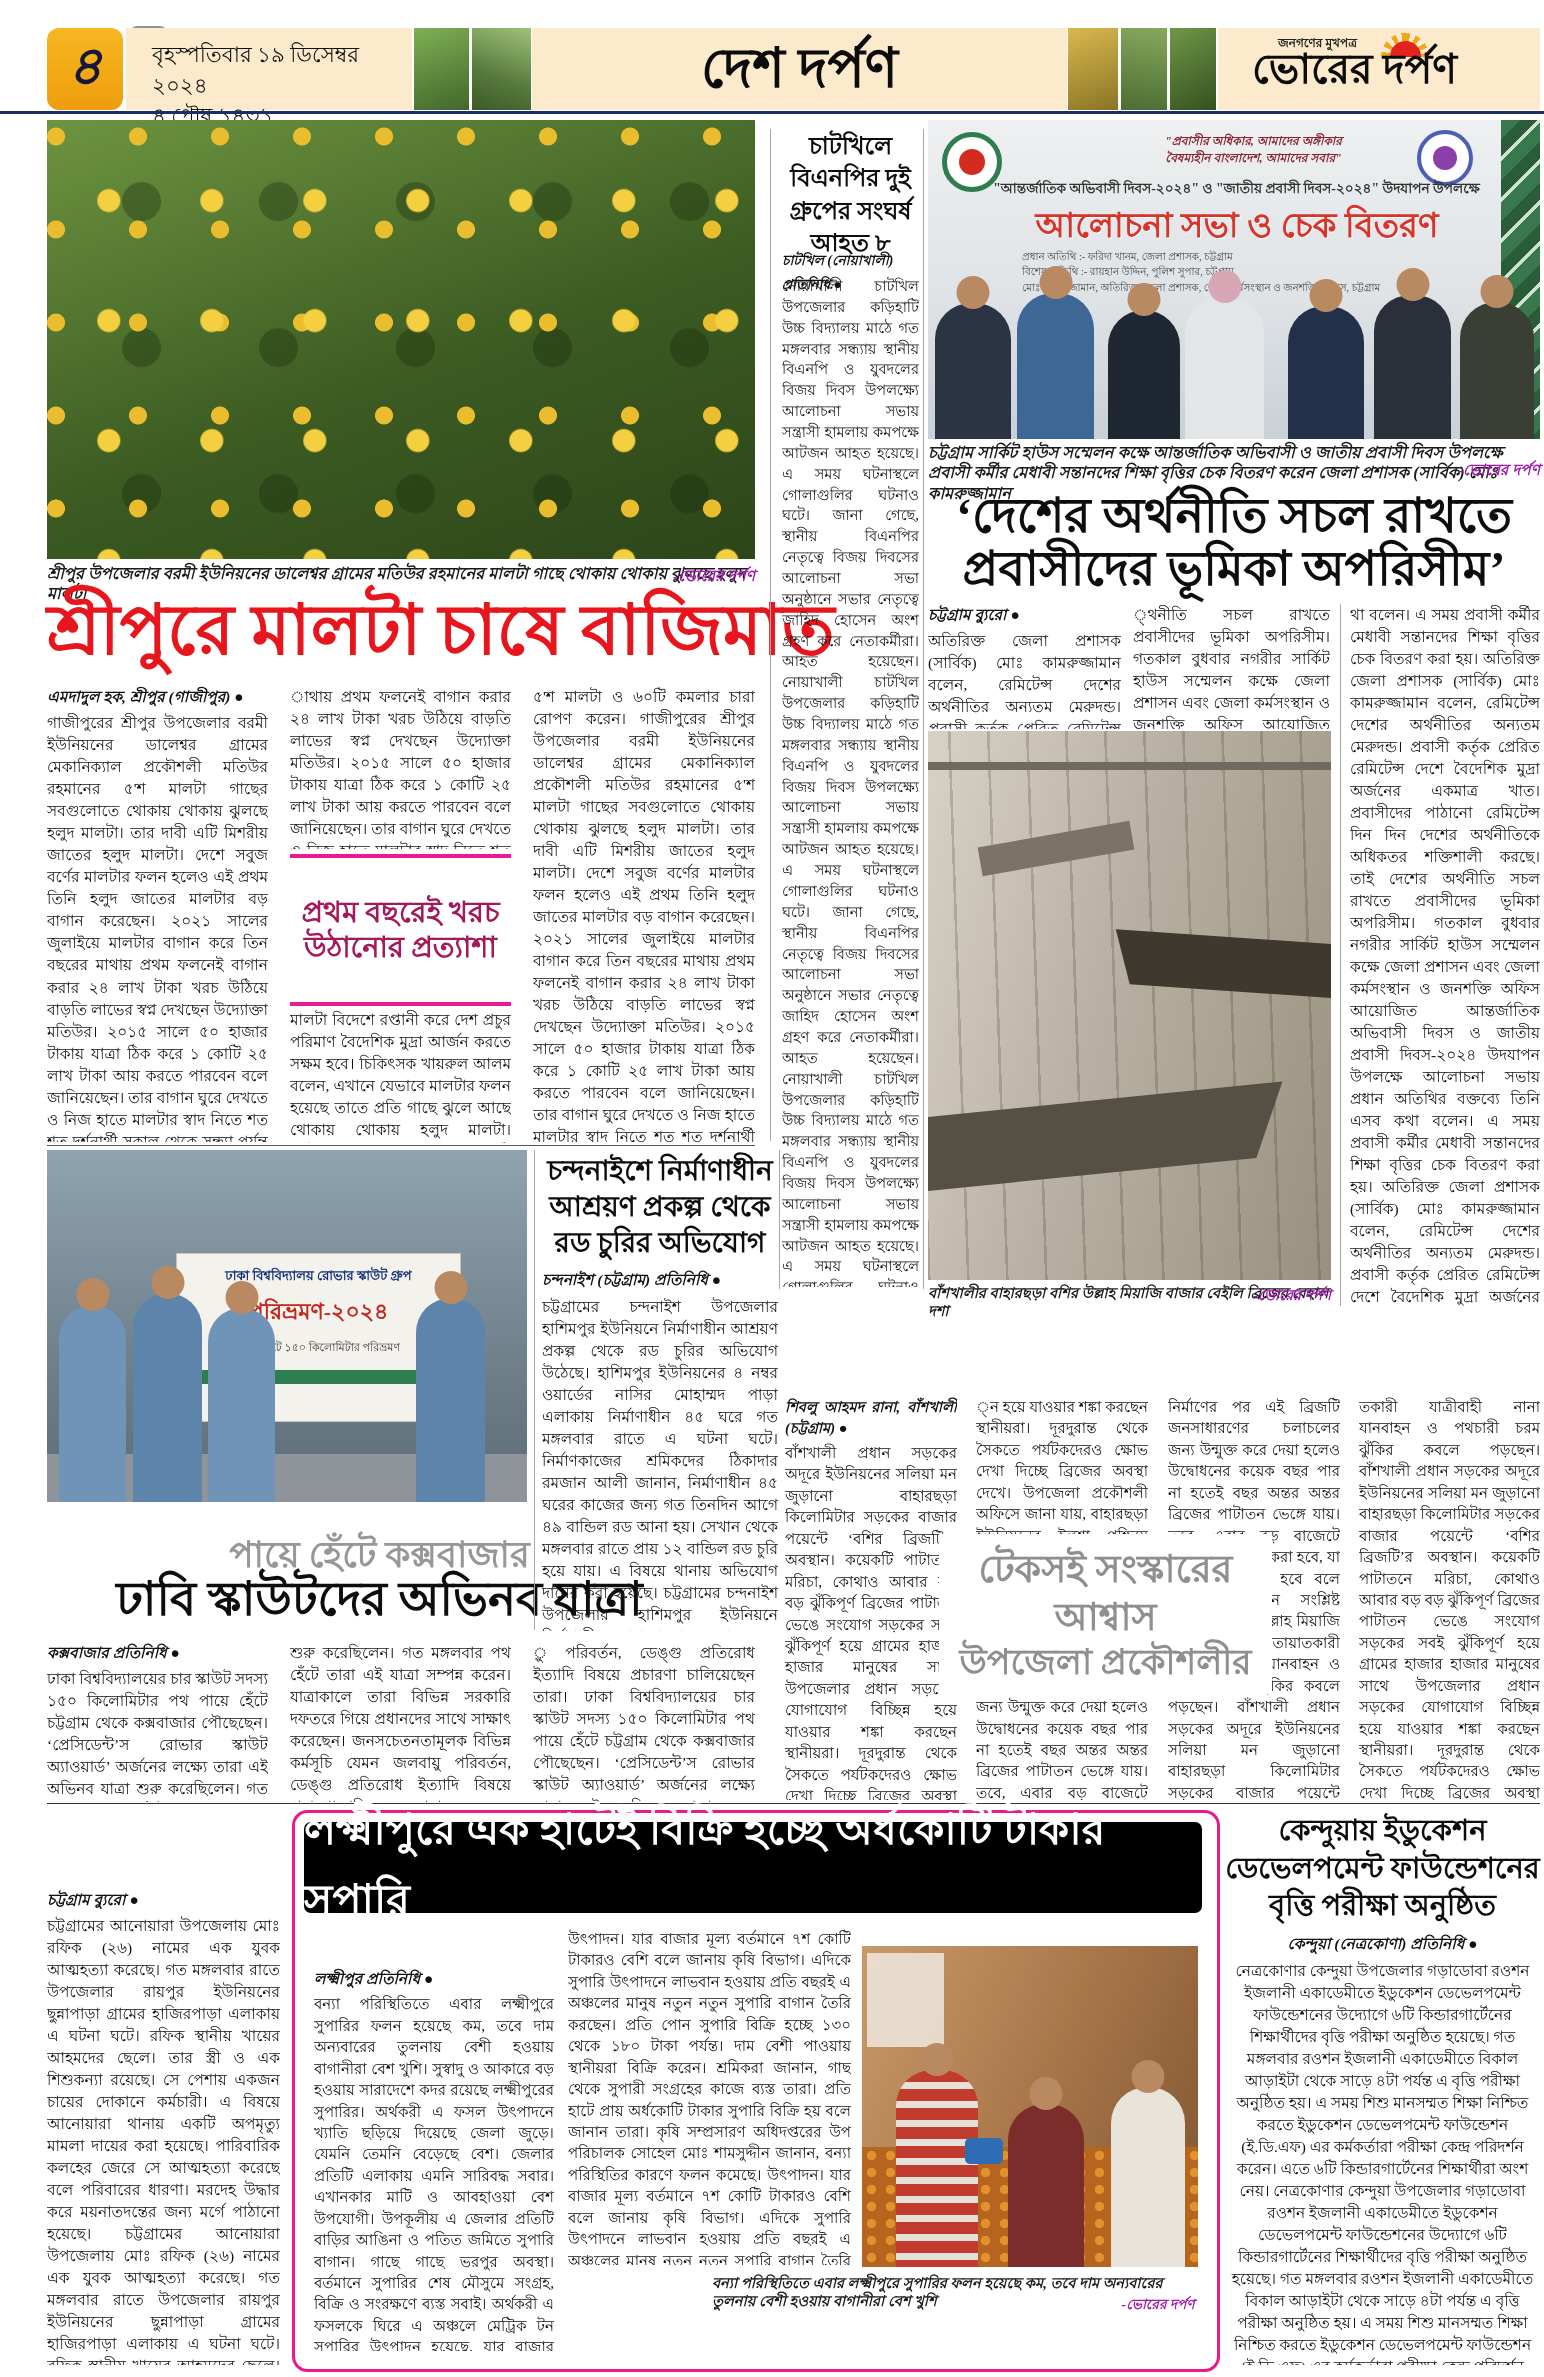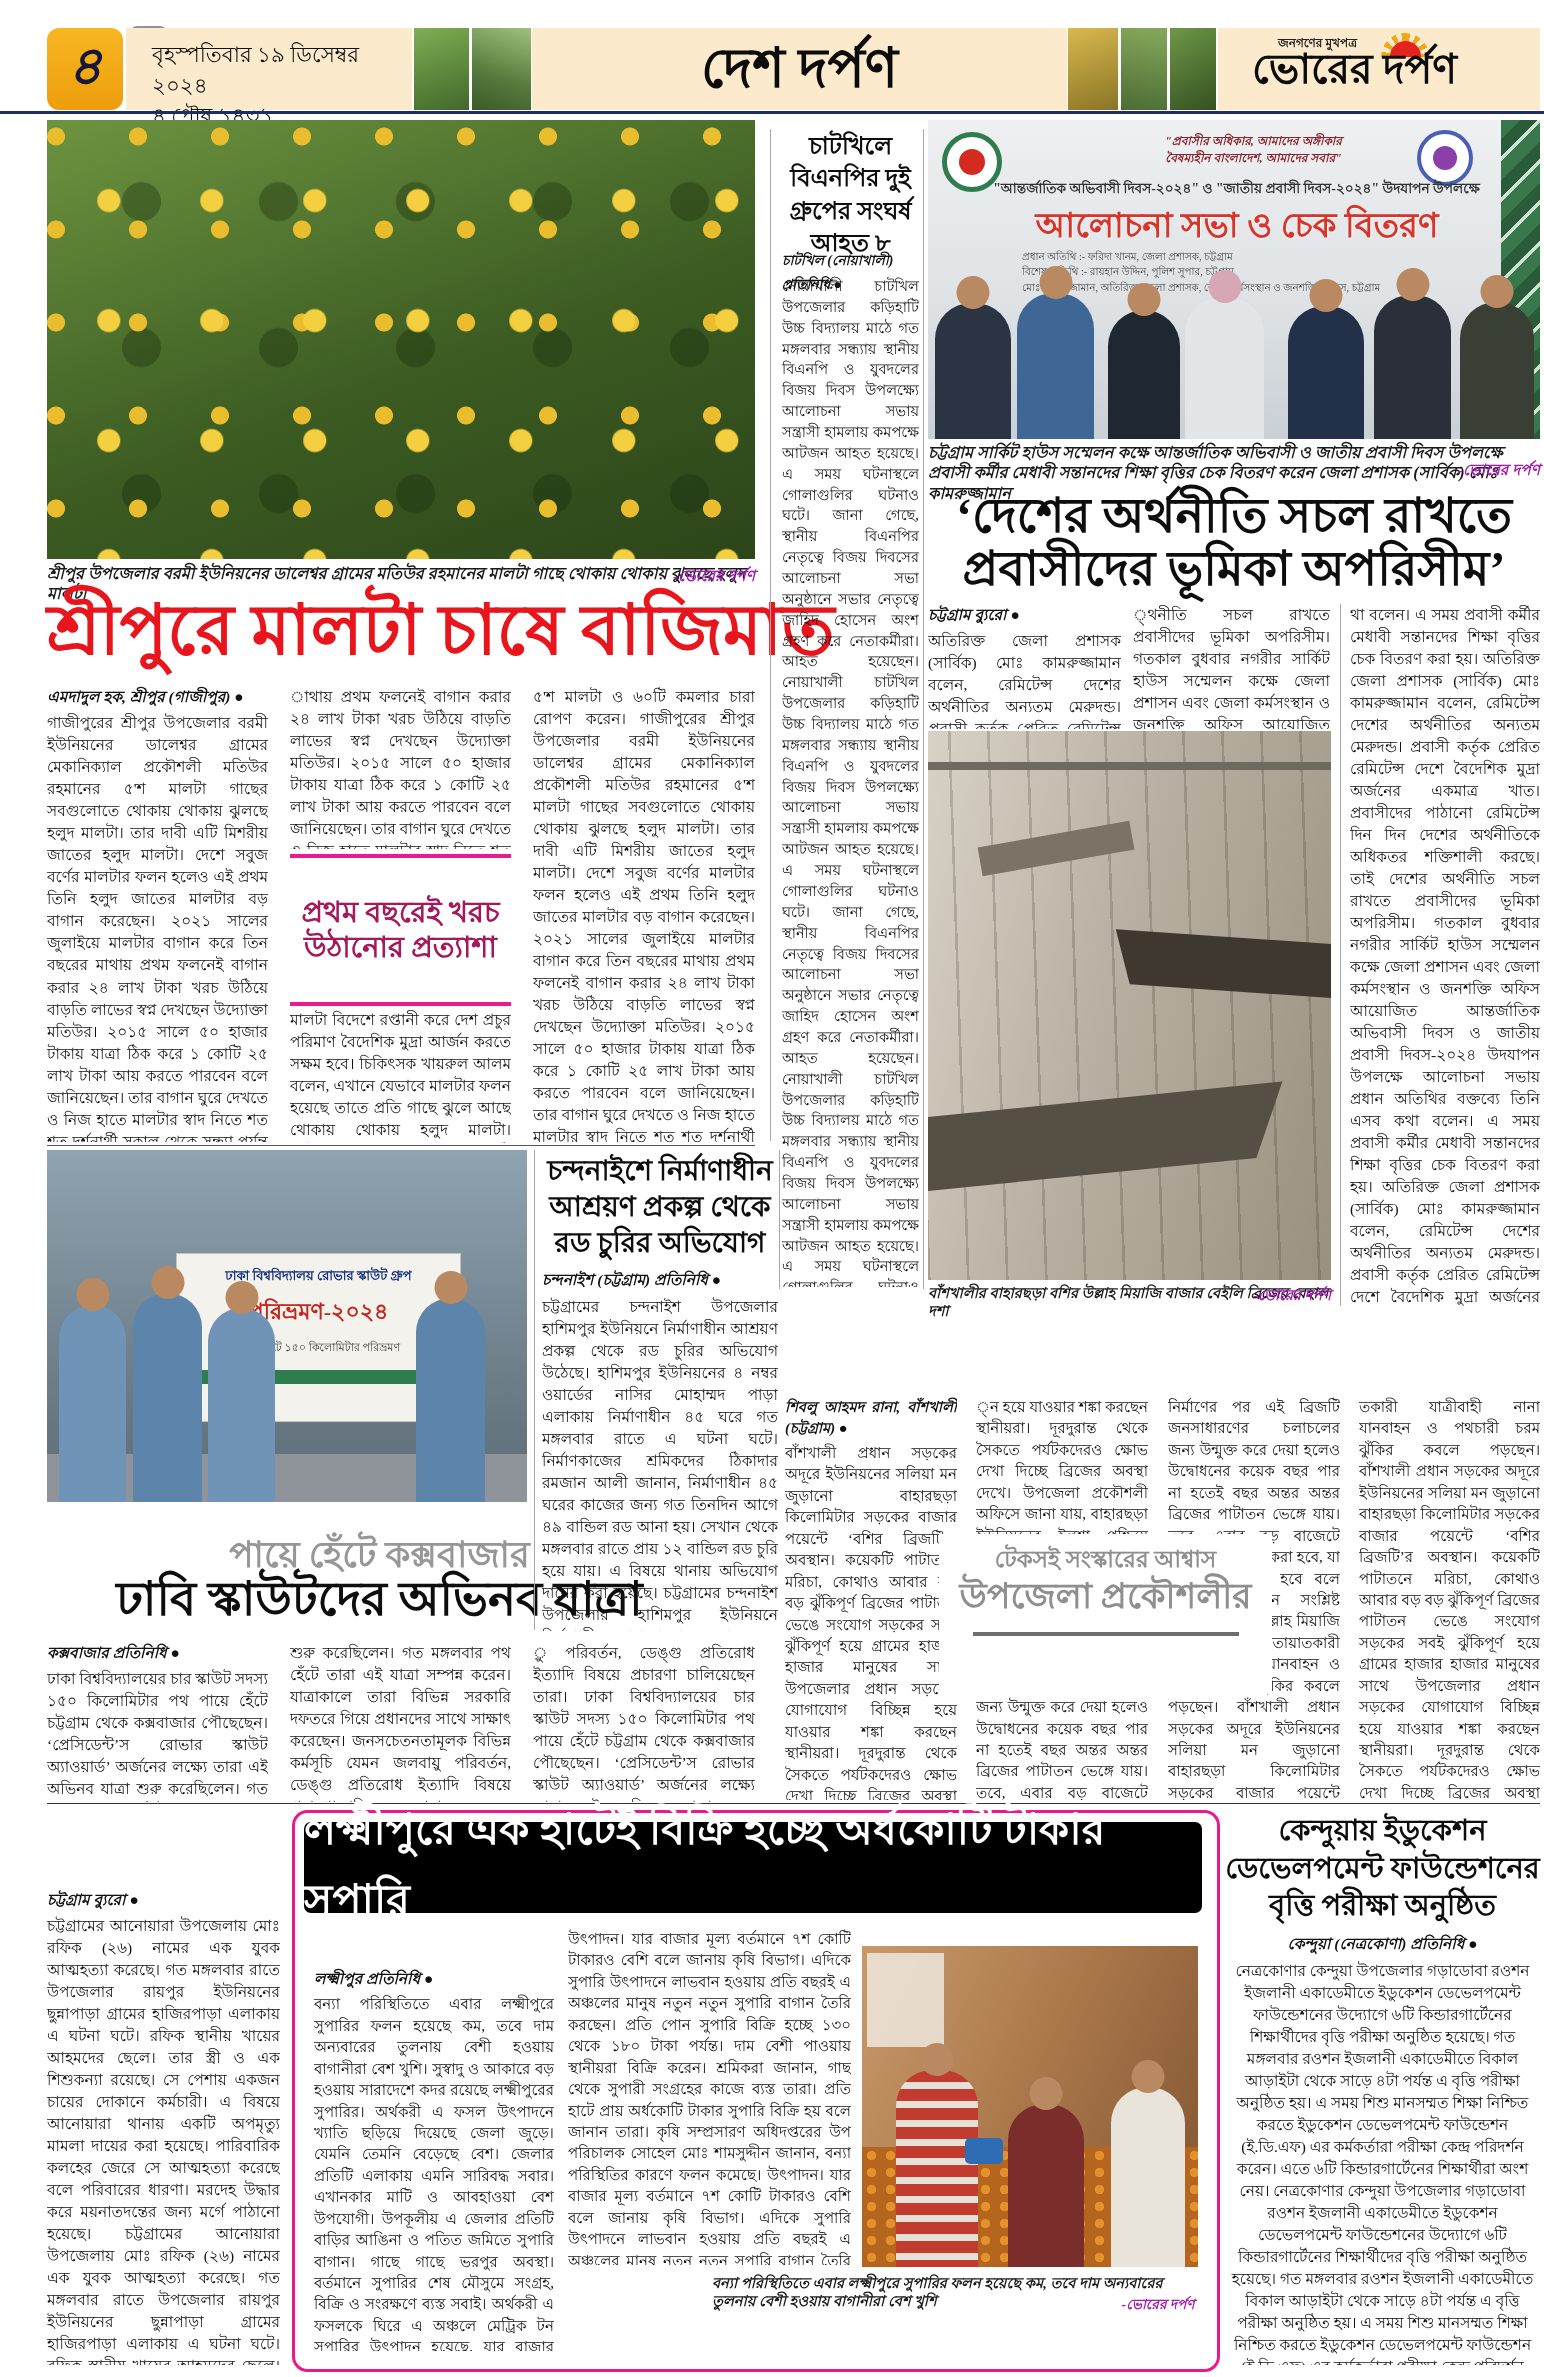--- a/index.html
+++ b/index.html
@@ -169,21 +169,21 @@
   </div>
 
   <div class="col" style="left:785px;top:1397px;width:172px;height:403px;font-size:15px;">
     <div class="byline" style="font-size:14.6px;">শিবলু আহমদ রানা, বাঁশখালী (চট্টগ্রাম) ●</div>
     <span>বাঁশখালী প্রধান সড়কের অদূরে ইউনিয়নের সলিয়া মন জুড়ানো বাহারছড়া কিলোমিটার সড়কের বাজার পয়েন্টে ‘বশির ব্রিজটি’র অবস্থান। কয়েকটি পাটাতনে মরিচা, কোথাও আবার বড় বড় ঝুঁকিপূর্ণ ব্রিজের পাটাতন ভেঙে সংযোগ সড়কের সবই ঝুঁকিপূর্ণ হয়ে গ্রামের হাজার হাজার মানুষের সাথে উপজেলার প্রধান সড়কের যোগাযোগ বিচ্ছিন্ন হয়ে যাওয়ার শঙ্কা করছেন স্থানীয়রা। দূরদুরান্ত থেকে সৈকতে পর্যটকদেরও ক্ষোভ দেখা দিচ্ছে ব্রিজের অবস্থা দেখে। উপজেলা প্রকৌশলী অফিসে জানা যায়, বাহারছড়া ইউনিয়নের ইলশা পশ্চিমে বাহারছড়া গ্রামের মাঝামাঝি বশির মিয়াজী বাজারের একটু পশ্চিমে জলকদর খালের ৯০ ফুট উপরে ২০১৬ সালে এ বেইলি ব্রিজ নির্মিত হয়। নির্মাণের পর এই ব্রিজটি জনসাধারণের চলাচলের জন্য উন্মুক্ত করে দেয়া হলেও উদ্বোধনের কয়েক বছর পার না হতেই বছর অন্তর অন্তর ব্রিজের পাটাতন ভেঙ্গে যায়। তবে, এবার বড় বাজেটে ব্রিজটিটি সংস্কার করা হবে, যা দীর্ঘমেয়াদী স্থায়ী হবে বলে আশ্বাস দিয়েছেন সংশ্লিষ্ট কর্তৃপক্ষ। বশির উল্লাহ মিয়াজি বাজারের যাতায়াতকারী যাত্রীবাহী নানা যানবাহন ও পথচারী চরম ঝুঁকির কবলে পড়ছেন। বাঁশখালী প্রধান সড়কের অদূরে ইউনিয়নের সলিয়া মন জুড়ানো বাহারছড়া কিলোমিটার সড়কের বাজার পয়েন্টে ‘বশির ব্রিজটি’র অবস্থান। কয়েকটি পাটাতনে মরিচা, কোথাও আবার বড় বড় ঝুঁকিপূর্ণ ব্রিজের পাটাতন ভেঙে সংযোগ সড়কের সবই ঝুঁকিপূর্ণ হয়ে গ্রামের হাজার হাজার মানুষের সাথে উপজেলার প্রধান সড়কের যোগাযোগ বিচ্ছিন্ন হয়ে যাওয়ার শঙ্কা করছেন স্থানীয়রা। দূরদুরান্ত থেকে সৈকতে পর্যটকদেরও ক্ষোভ দেখা দিচ্ছে ব্রিজের অবস্থা দেখে। উপজেলা প্রকৌশলী অফিসে জানা যায়, বাহারছড়া ইউনিয়নের ইলশা পশ্চিমে বাহারছড়া গ্রামের মাঝামাঝি বশির মিয়াজী বাজারের একটু পশ্চিমে জলকদর খালের ৯০ ফুট উপরে ২০১৬ সালে এ বেইলি ব্রিজ নির্মিত হয়। নির্মাণের পর এই ব্রিজটি জনসাধারণের চলাচলের জন্য উন্মুক্ত করে দেয়া হলেও উদ্বোধনের কয়েক বছর পার না হতেই বছর অন্তর অন্তর ব্রিজের পাটাতন ভেঙ্গে যায়। তবে, এবার বড় বাজেটে ব্রিজটিটি সংস্কার করা হবে, যা দীর্ঘমেয়াদী স্থায়ী হবে বলে আশ্বাস দিয়েছেন সংশ্লিষ্ট কর্তৃপক্ষ। বশির উল্লাহ মিয়াজি বাজারের যাতায়াতকারী যাত্রীবাহী নানা যানবাহন ও পথচারী চরম ঝুঁকির কবলে পড়ছেন।</span>
   </div>
   <div class="col" style="left:976px;top:1397px;width:172px;height:403px;font-size:15px;">্ন হয়ে যাওয়ার শঙ্কা করছেন স্থানীয়রা। দূরদুরান্ত থেকে সৈকতে পর্যটকদেরও ক্ষোভ দেখা দিচ্ছে ব্রিজের অবস্থা দেখে। উপজেলা প্রকৌশলী অফিসে জানা যায়, বাহারছড়া ইউনিয়নের ইলশা পশ্চিমে বাহারছড়া গ্রামের মাঝামাঝি বশির মিয়াজী বাজারের একটু পশ্চিমে জলকদর খালের ৯০ ফুট উপরে ২০১৬ সালে এ বেইলি ব্রিজ নির্মিত হয়। নির্মাণের পর এই ব্রিজটি জনসাধারণের চলাচলের জন্য উন্মুক্ত করে দেয়া হলেও উদ্বোধনের কয়েক বছর পার না হতেই বছর অন্তর অন্তর ব্রিজের পাটাতন ভেঙ্গে যায়। তবে, এবার বড় বাজেটে ব্রিজটিটি সংস্কার করা হবে, যা দীর্ঘমেয়াদী স্থায়ী হবে বলে আশ্বাস দিয়েছেন সংশ্লিষ্ট কর্তৃপক্ষ। বশির উল্লাহ মিয়াজি বাজারের যাতায়াতকারী যাত্রীবাহী নানা যানবাহন ও পথচারী চরম ঝুঁকির কবলে পড়ছেন। বাঁশখালী প্রধান সড়কের অদূরে ইউনিয়নের সলিয়া মন জুড়ানো বাহারছড়া কিলোমিটার সড়কের বাজার পয়েন্টে ‘বশির ব্রিজটি’র অবস্থান। কয়েকটি পাটাতনে মরিচা, কোথাও আবার বড় বড় ঝুঁকিপূর্ণ ব্রিজের পাটাতন ভেঙে সংযোগ সড়কের সবই ঝুঁকিপূর্ণ হয়ে গ্রামের হাজার হাজার মানুষের সাথে উপজেলার প্রধান সড়কের যোগাযোগ বিচ্ছিন্ন হয়ে যাওয়ার শঙ্কা করছেন স্থানীয়রা। দূরদুরান্ত থেকে সৈকতে পর্যটকদেরও ক্ষোভ দেখা দিচ্ছে ব্রিজের অবস্থা দেখে। উপজেলা প্রকৌশলী অফিসে জানা যায়, বাহারছড়া ইউনিয়নের ইলশা পশ্চিমে বাহারছড়া গ্রামের মাঝামাঝি বশির মিয়াজী বাজারের একটু পশ্চিমে জলকদর খালের ৯০ ফুট উপরে ২০১৬ সালে এ বেইলি ব্রিজ নির্মিত হয়। নির্মাণের পর এই ব্রিজটি জনসাধারণের চলাচলের জন্য উন্মুক্ত করে দেয়া হলেও উদ্বোধনের কয়েক বছর পার না হতেই বছর অন্তর অন্তর ব্রিজের পাটাতন ভেঙ্গে যায়। তবে, এবার বড় বাজেটে ব্রিজটিটি সংস্কার করা হবে, যা দীর্ঘমেয়াদী স্থায়ী হবে বলে আশ্বাস দিয়েছেন সংশ্লিষ্ট কর্তৃপক্ষ। বশির উল্লাহ মিয়াজি বাজারের যাতায়াতকারী যাত্রীবাহী নানা যানবাহন ও পথচারী চরম ঝুঁকির কবলে পড়ছেন।</div>
   <div class="col" style="left:1168px;top:1397px;width:172px;height:403px;font-size:15px;">নির্মাণের পর এই ব্রিজটি জনসাধারণের চলাচলের জন্য উন্মুক্ত করে দেয়া হলেও উদ্বোধনের কয়েক বছর পার না হতেই বছর অন্তর অন্তর ব্রিজের পাটাতন ভেঙ্গে যায়। তবে, এবার বড় বাজেটে ব্রিজটিটি সংস্কার করা হবে, যা দীর্ঘমেয়াদী স্থায়ী হবে বলে আশ্বাস দিয়েছেন সংশ্লিষ্ট কর্তৃপক্ষ। বশির উল্লাহ মিয়াজি বাজারের যাতায়াতকারী যাত্রীবাহী নানা যানবাহন ও পথচারী চরম ঝুঁকির কবলে পড়ছেন। বাঁশখালী প্রধান সড়কের অদূরে ইউনিয়নের সলিয়া মন জুড়ানো বাহারছড়া কিলোমিটার সড়কের বাজার পয়েন্টে ‘বশির ব্রিজটি’র অবস্থান। কয়েকটি পাটাতনে মরিচা, কোথাও আবার বড় বড় ঝুঁকিপূর্ণ ব্রিজের পাটাতন ভেঙে সংযোগ সড়কের সবই ঝুঁকিপূর্ণ হয়ে গ্রামের হাজার হাজার মানুষের সাথে উপজেলার প্রধান সড়কের যোগাযোগ বিচ্ছিন্ন হয়ে যাওয়ার শঙ্কা করছেন স্থানীয়রা। দূরদুরান্ত থেকে সৈকতে পর্যটকদেরও ক্ষোভ দেখা দিচ্ছে ব্রিজের অবস্থা দেখে। উপজেলা প্রকৌশলী অফিসে জানা যায়, বাহারছড়া ইউনিয়নের ইলশা পশ্চিমে বাহারছড়া গ্রামের মাঝামাঝি বশির মিয়াজী বাজারের একটু পশ্চিমে জলকদর খালের ৯০ ফুট উপরে ২০১৬ সালে এ বেইলি ব্রিজ নির্মিত হয়। নির্মাণের পর এই ব্রিজটি জনসাধারণের চলাচলের জন্য উন্মুক্ত করে দেয়া হলেও উদ্বোধনের কয়েক বছর পার না হতেই বছর অন্তর অন্তর ব্রিজের পাটাতন ভেঙ্গে যায়। তবে, এবার বড় বাজেটে ব্রিজটিটি সংস্কার করা হবে, যা দীর্ঘমেয়াদী স্থায়ী হবে বলে আশ্বাস দিয়েছেন সংশ্লিষ্ট কর্তৃপক্ষ। বশির উল্লাহ মিয়াজি বাজারের যাতায়াতকারী যাত্রীবাহী নানা যানবাহন ও পথচারী চরম ঝুঁকির কবলে পড়ছেন।</div>
   <div class="col" style="left:1359px;top:1397px;width:181px;height:403px;font-size:15px;">তকারী যাত্রীবাহী নানা যানবাহন ও পথচারী চরম ঝুঁকির কবলে পড়ছেন। বাঁশখালী প্রধান সড়কের অদূরে ইউনিয়নের সলিয়া মন জুড়ানো বাহারছড়া কিলোমিটার সড়কের বাজার পয়েন্টে ‘বশির ব্রিজটি’র অবস্থান। কয়েকটি পাটাতনে মরিচা, কোথাও আবার বড় বড় ঝুঁকিপূর্ণ ব্রিজের পাটাতন ভেঙে সংযোগ সড়কের সবই ঝুঁকিপূর্ণ হয়ে গ্রামের হাজার হাজার মানুষের সাথে উপজেলার প্রধান সড়কের যোগাযোগ বিচ্ছিন্ন হয়ে যাওয়ার শঙ্কা করছেন স্থানীয়রা। দূরদুরান্ত থেকে সৈকতে পর্যটকদেরও ক্ষোভ দেখা দিচ্ছে ব্রিজের অবস্থা দেখে। উপজেলা প্রকৌশলী অফিসে জানা যায়, বাহারছড়া ইউনিয়নের ইলশা পশ্চিমে বাহারছড়া গ্রামের মাঝামাঝি বশির মিয়াজী বাজারের একটু পশ্চিমে জলকদর খালের ৯০ ফুট উপরে ২০১৬ সালে এ বেইলি ব্রিজ নির্মিত হয়। নির্মাণের পর এই ব্রিজটি জনসাধারণের চলাচলের জন্য উন্মুক্ত করে দেয়া হলেও উদ্বোধনের কয়েক বছর পার না হতেই বছর অন্তর অন্তর ব্রিজের পাটাতন ভেঙ্গে যায়। তবে, এবার বড় বাজেটে ব্রিজটিটি সংস্কার করা হবে, যা দীর্ঘমেয়াদী স্থায়ী হবে বলে আশ্বাস দিয়েছেন সংশ্লিষ্ট কর্তৃপক্ষ। বশির উল্লাহ মিয়াজি বাজারের যাতায়াতকারী যাত্রীবাহী নানা যানবাহন ও পথচারী চরম ঝুঁকির কবলে পড়ছেন।</div>
   <div class="grayinset abs" style="left:939px;top:1534px;width:333px;height:160px;">
-    <div style="font-size:23px;line-height:1.25;padding-top:12px;">টেকসই সংস্কারের আশ্বাস</div>
+    <div style="font-size:38px;line-height:1.25;padding-top:12px;">টেকসই সংস্কারের আশ্বাস</div>
     <div style="font-size:35px;line-height:1.25;">উপজেলা প্রকৌশলীর</div>
     <div style="width:266px;height:3.4px;background:#6e6e6e;margin:13.7px auto 0;"></div>
   </div>
 
   <div class="photo" style="left:47px;top:1150px;width:480px;height:352px;background:linear-gradient(#8fa3b0,#6e7f8a 62%,#5d6c75);">
     <div style="position:absolute;left:0;bottom:0;width:100%;height:48px;background:#8e9499;"></div>
     <div class="banner-w" style="left:129px;top:103px;width:283px;height:167px;">
       <div style="font-size:13px;font-weight:bold;color:#15317e;margin-top:12px;">ঢাকা বিশ্ববিদ্যালয় রোভার স্কাউট গ্রুপ</div>
       <div style="font-size:22px;font-weight:bold;color:#c2281e;margin-top:6.9px;">পরিভ্রমণ-২০২৪</div>
       <div style="font-size:11px;color:#333;margin-top:8.6px;">পায়ে হেঁটে ১৫০ কিলোমিটার পরিভ্রমণ</div>

